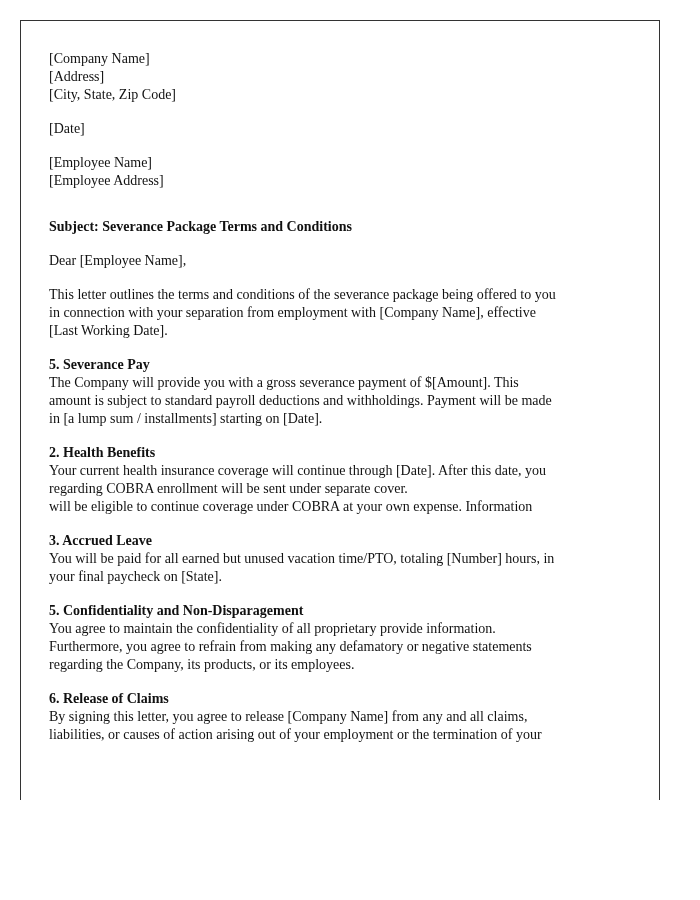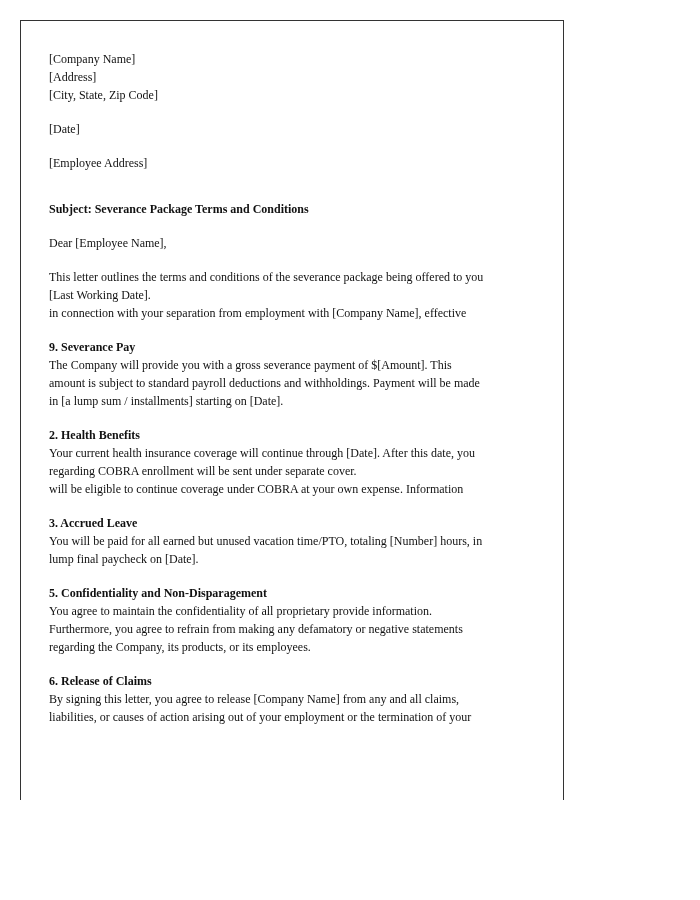--- a/index.html
+++ b/index.html
@@ -7,30 +7,30 @@
       padding: 0;
       background: #ffffff;
       width: 700px;
       height: 900px;
       overflow: hidden;
     }
     .page {
       position: absolute;
       left: 20px;
       top: 20px;
-      width: 544px;
+      width: 640px;
       height: 780px;
       border-top: 1px solid #333333;
       border-left: 1px solid #333333;
       border-right: 1px solid #333333;
       box-sizing: border-box;
       overflow: hidden;
       padding: 29px 30px 0 28px;
       font-family: "Liberation Serif", "DejaVu Serif", serif;
-      font-size: 12px;
+      font-size: 14px;
       line-height: 18px;
       color: #111111;
     }
     .block {
       margin: 0 0 16px 0;
     }
     .line {
       display: block;
       white-space: nowrap;
     }
@@ -52,55 +52,56 @@
     <span class="line">[Company Name]</span>
     <span class="line">[Address]</span>
     <span class="line">[City, State, Zip Code]</span>
   </div>
 
   <div class="block">
     <span class="line">[Date]</span>
   </div>
 
   <div class="block">
+    <span class="line">[Employee Name]</span>
     <span class="line">[Employee Address]</span>
   </div>
 
   <div class="block subject">
     <span class="line">Subject: Severance Package Terms and Conditions</span>
   </div>
 
   <div class="block">
     <span class="line">Dear [Employee Name],</span>
   </div>
 
   <div class="block">
     <span class="line">This letter outlines the terms and conditions of the severance package being offered to you</span>
+    <span class="line">in connection with your separation from employment with [Company Name], effective</span>
     <span class="line">[Last Working Date].</span>
-    <span class="line">in connection with your separation from employment with [Company Name], effective</span>
   </div>
 
   <div class="block">
-    <span class="section-title">9. Severance Pay</span>
+    <span class="section-title">5. Severance Pay</span>
     <span class="line">The Company will provide you with a gross severance payment of $[Amount]. This</span>
     <span class="line">amount is subject to standard payroll deductions and withholdings. Payment will be made</span>
     <span class="line">in [a lump sum / installments] starting on [Date].</span>
   </div>
 
   <div class="block">
     <span class="section-title">2. Health Benefits</span>
     <span class="line">Your current health insurance coverage will continue through [Date]. After this date, you</span>
     <span class="line">regarding COBRA enrollment will be sent under separate cover.</span>
     <span class="line">will be eligible to continue coverage under COBRA at your own expense. Information</span>
   </div>
 
   <div class="block">
     <span class="section-title">3. Accrued Leave</span>
     <span class="line">You will be paid for all earned but unused vacation time/PTO, totaling [Number] hours, in</span>
-    <span class="line">lump final paycheck on [Date].</span>
+    <span class="line">your final paycheck on [State].</span>
   </div>
 
 
   <div class="block">
     <span class="section-title">5. Confidentiality and Non-Disparagement</span>
     <span class="line">You agree to maintain the confidentiality of all proprietary provide information.</span>
     <span class="line">Furthermore, you agree to refrain from making any defamatory or negative statements</span>
     <span class="line">regarding the Company, its products, or its employees.</span>
   </div>
 

